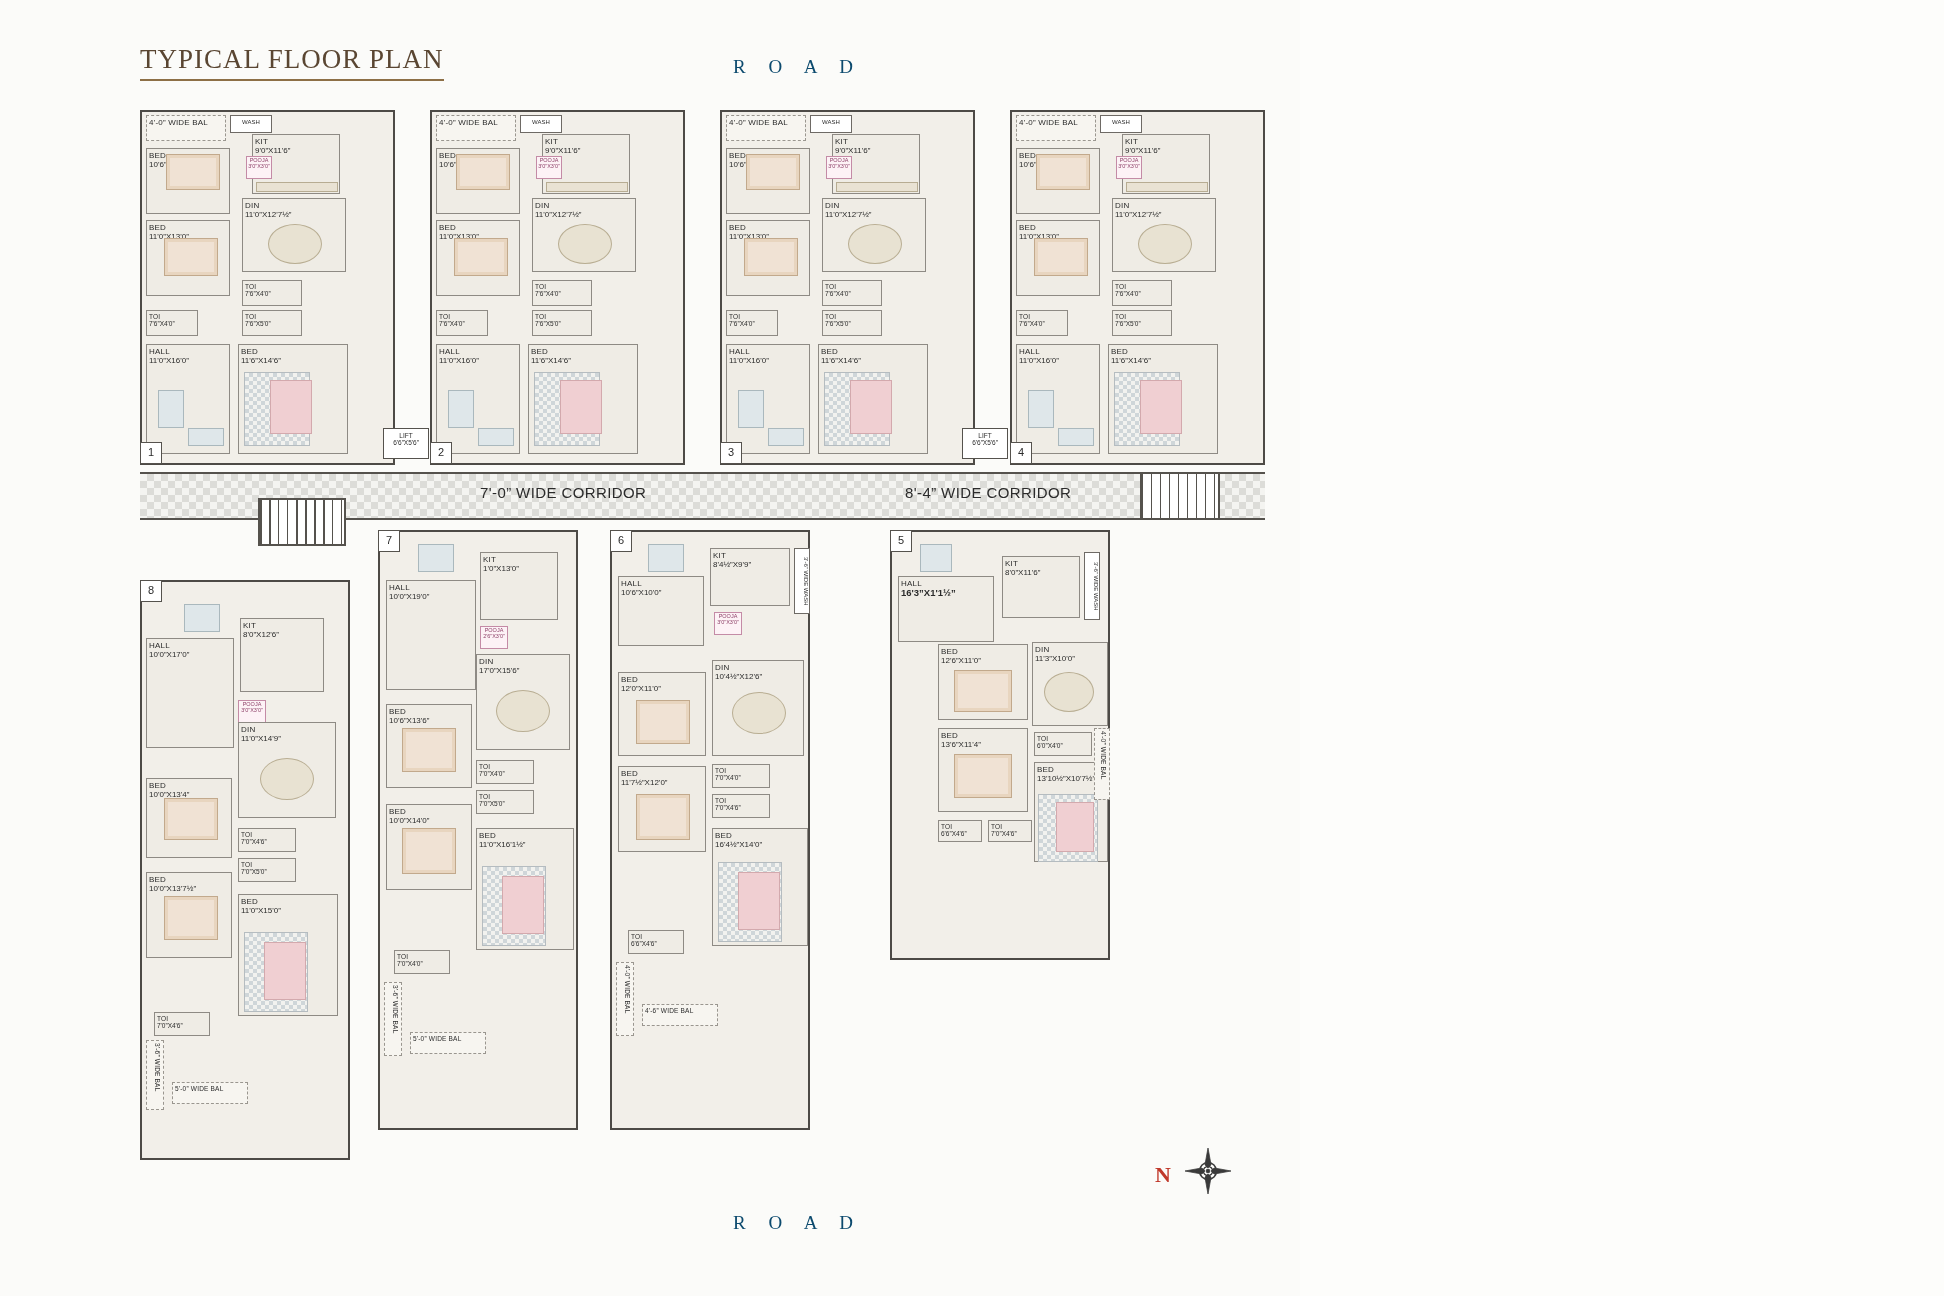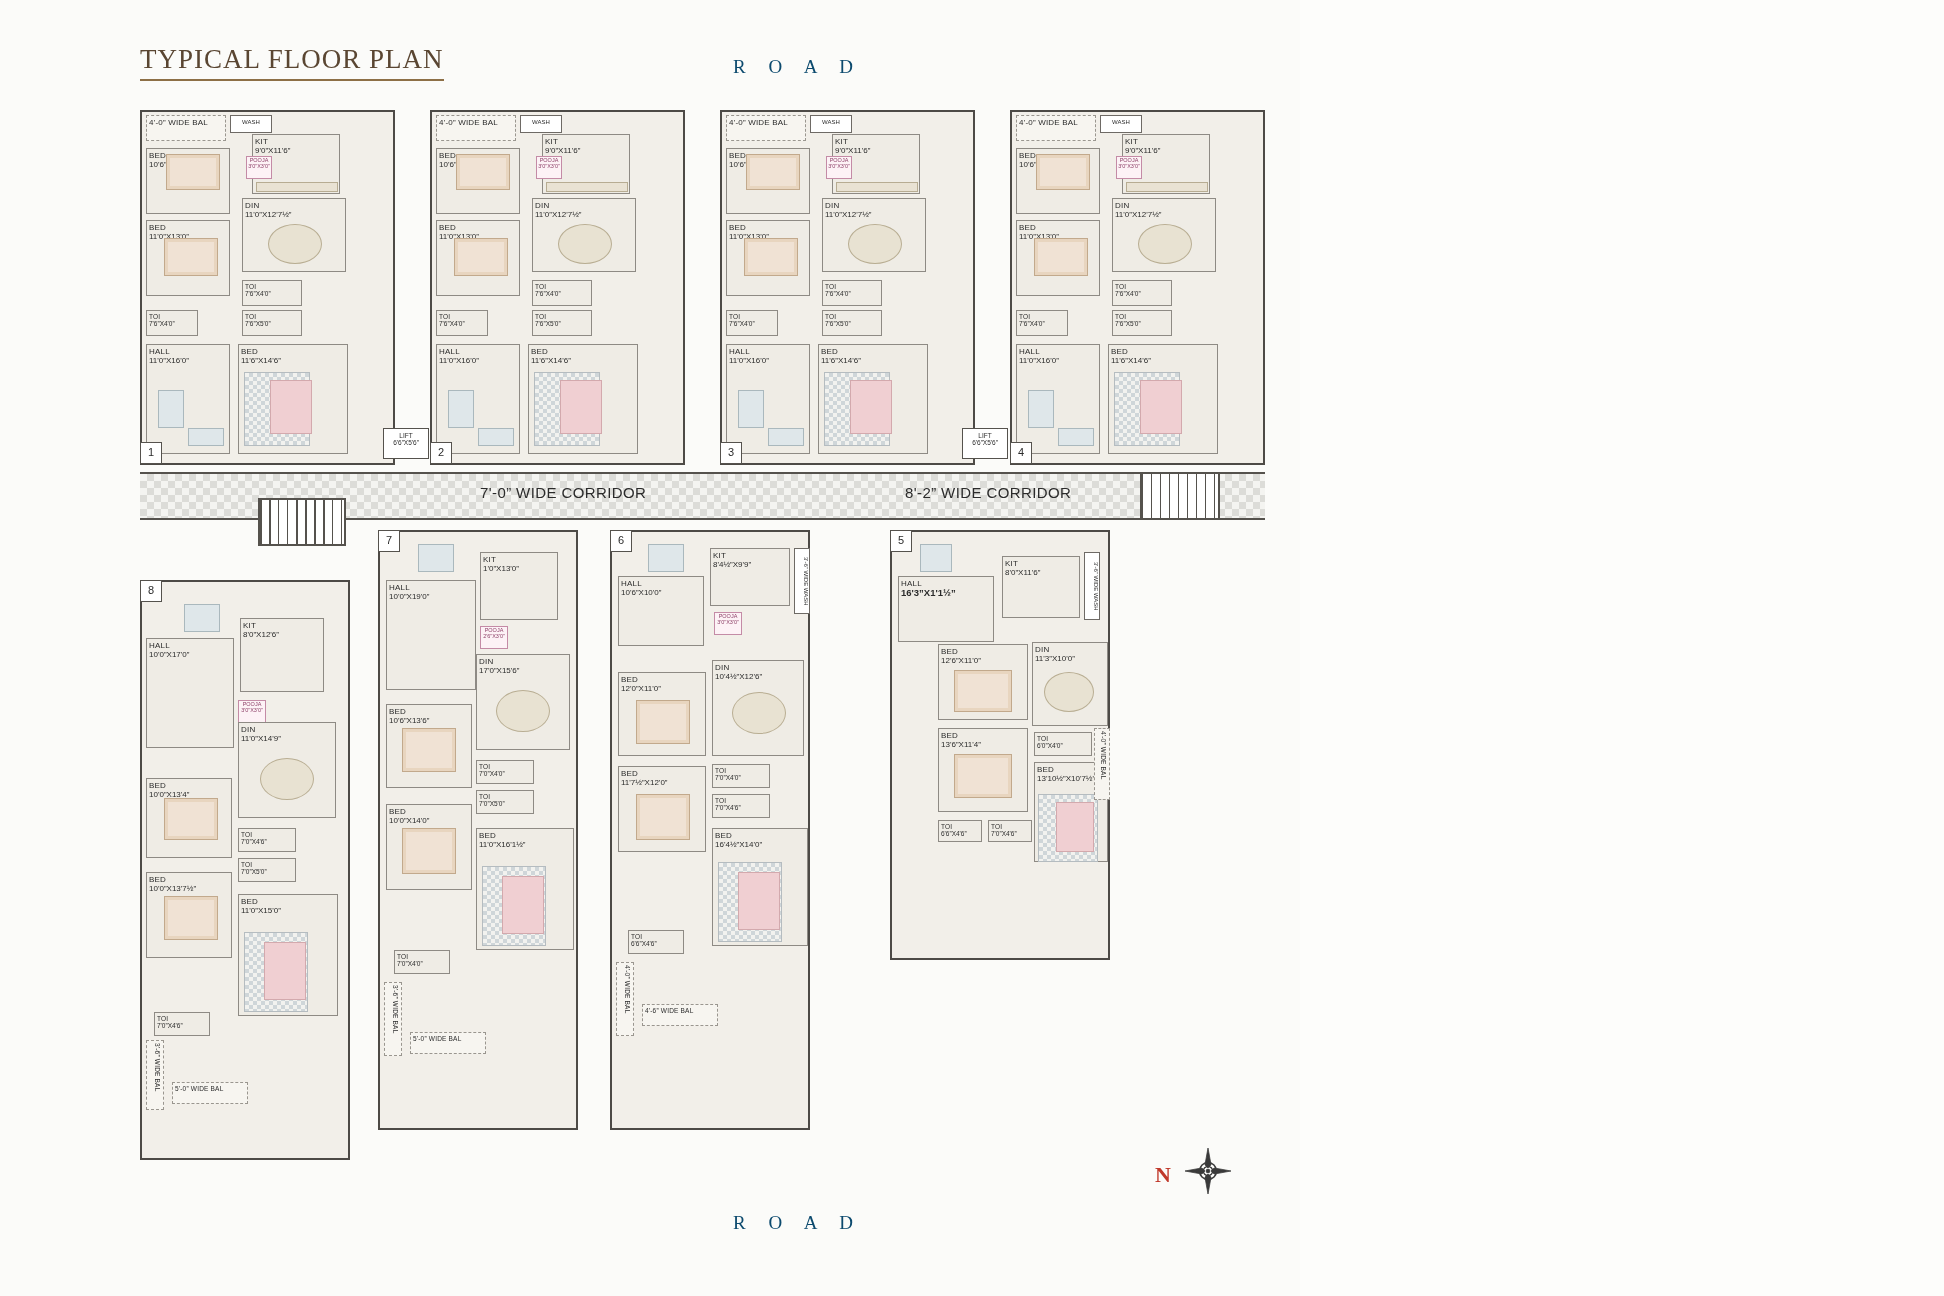--- a/index.html
+++ b/index.html
@@ -346,21 +346,21 @@
 
       <div class="lift" style="left:243px;top:318px;width:44px;height:26px;">
         <span>LIFT</span><br><span>6'6”X5'6”</span>
       </div>
       <div class="lift" style="left:822px;top:318px;width:44px;height:26px;">
         <span>LIFT</span><br><span>6'6”X5'6”</span>
       </div>
 
       <div class="corridor" style="left:0px;top:362px;width:1125px;"></div>
       <div class="corrlabel" style="left:340px;top:374px;">7'-0” WIDE CORRIDOR</div>
-      <div class="corrlabel" style="left:765px;top:374px;">8'-2” WIDE CORRIDOR</div>
+      <div class="corrlabel" style="left:765px;top:374px;">8'-4” WIDE CORRIDOR</div>
       <div class="stair" style="left:1000px;top:362px;width:76px;height:44px;"></div>
 
       <div class="unit" style="left:0px;top:470px;width:210px;height:580px;">
         <div class="room" style="left:4px;top:56px;width:88px;height:110px;">
           <span class="nm">HALL</span>
             <span class="dm">10'0”X17'0”</span>
         </div>
         <div class="sofa" style="left:42px;top:22px;width:34px;height:26px;"></div>
         <div class="room" style="left:98px;top:36px;width:84px;height:74px;">
           <span class="nm">KIT</span>

